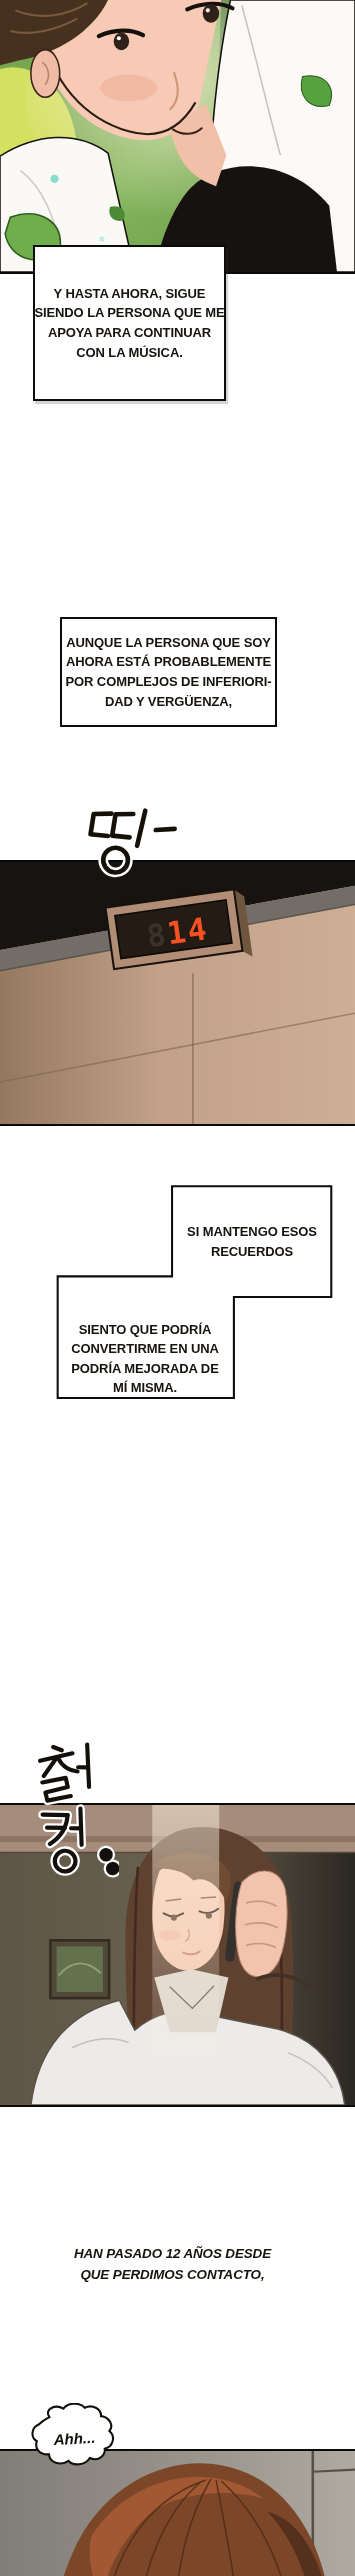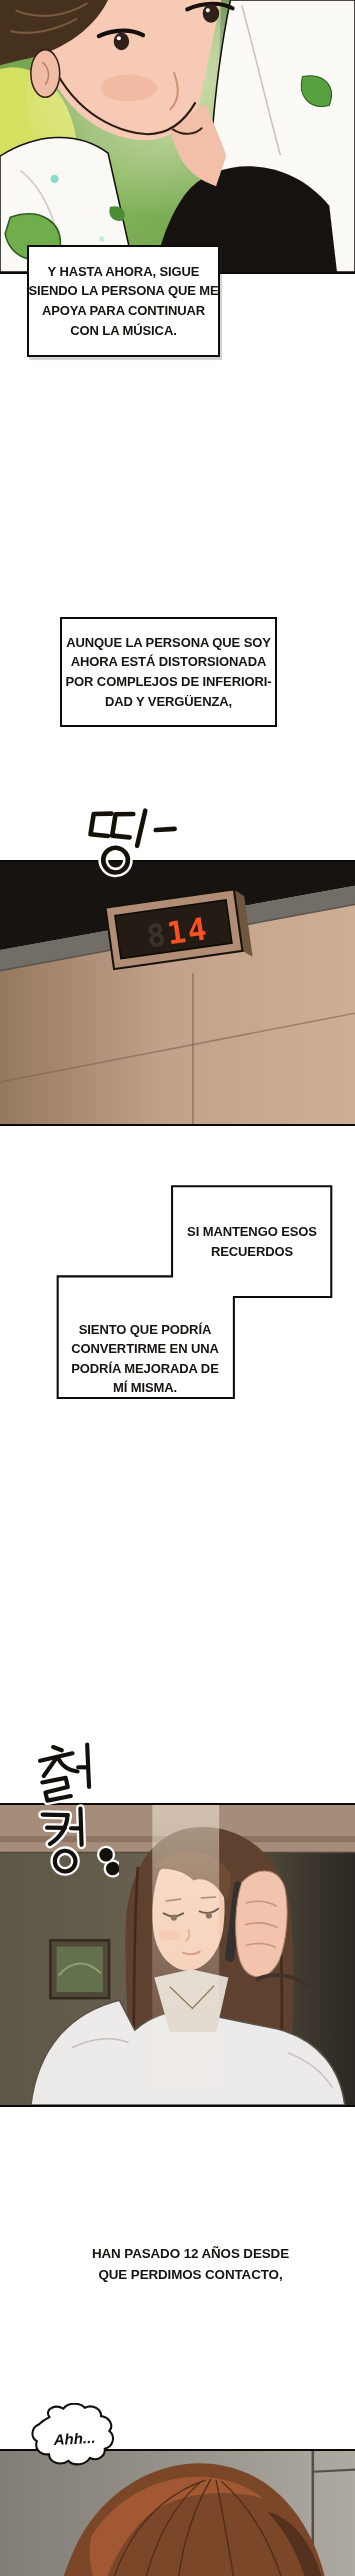--- a/index.html
+++ b/index.html
@@ -77,30 +77,30 @@
       <ellipse cx="250" cy="170" rx="55" ry="26" fill="#f0a78e" opacity="0.45"></ellipse>
 
       <path d="M588,148 C632,140 654,168 640,204 C600,214 578,184 588,148 Z" fill="#58a13f" stroke="#2f5c22" stroke-width="2"></path>
       <path d="M214,400 C236,394 248,410 240,426 C220,432 208,416 214,400 Z" fill="#4c8a35"></path>
       <path d="M20,420 C80,400 126,430 116,486 C70,520 18,498 10,452 Z" fill="#6fae4a" stroke="#2f5c22" stroke-width="3"></path>
       <circle cx="106" cy="346" r="8" fill="#7fd8c8" opacity="0.9"></circle>
       <circle cx="198" cy="462" r="5" fill="#bfeee6"></circle>
     </svg>
   </div>
 
-  <div class="nbox shadowed" style="left:27px;top:245px;width:193px;height:112px;">
+  <div class="nbox shadowed" style="left:33px;top:245px;width:193px;height:156px;">
     <span class="nline">Y HASTA AHORA, SIGUE</span>
     <span class="nline">SIENDO LA PERSONA QUE ME</span>
     <span class="nline">APOYA PARA CONTINUAR</span>
     <span class="nline">CON LA MÚSICA.</span>
   </div>
 
   <div class="nbox" style="left:60px;top:617px;width:217px;height:110px;">
     <span class="nline">AUNQUE LA PERSONA QUE SOY</span>
-    <span class="nline">AHORA ESTÁ DISTORSIONADA</span>
+    <span class="nline">AHORA ESTÁ PROBABLEMENTE</span>
     <span class="nline">POR COMPLEJOS DE INFERIORI-</span>
     <span class="nline">DAD Y  VERGÜENZA,</span>
   </div>
 
   <div class="sfx" style="left:77px;top:806px;width:108px;height:77px;">
     <span class="sr">띵-</span>
     <svg viewBox="0 0 210 150">
       <g transform="translate(18,6) rotate(9 90 70)" fill="none" stroke-linecap="round" stroke-linejoin="round">
         <g stroke="#ffffff" stroke-width="19">
           <path d="M40,16 L6,22 L6,62 L40,60"></path>
@@ -246,21 +246,21 @@
 
       <path d="M60,581 C74,470 136,402 232,378 L262,436 C300,402 348,392 392,404 L540,434 C624,456 662,516 670,581 Z" fill="#edebe9" stroke="#5a5248" stroke-width="3"></path>
       <path d="M300,334 L372,318 L444,334 L420,440 L330,440 Z" fill="#ded6cd"></path>
       <path d="M330,352 L374,394 L416,350" stroke="#7a5c3d" stroke-width="2.5" fill="none"></path>
       <path d="M498,338 C532,322 576,330 600,352" stroke="#413228" stroke-width="7" fill="none"></path>
       <path d="M140,470 C180,450 220,448 250,460 M560,480 C600,496 630,520 646,548" stroke="#c5c0bc" stroke-width="3" fill="none"></path>
       <rect x="296" y="0" width="130" height="581" fill="url(#beam)"></rect>
     </svg>
   </div>
 
-  <div class="ntext cap" style="left:72px;top:2239px;width:237px;height:49px;">
+  <div class="ntext cap" style="left:54px;top:2239px;width:237px;height:49px;font-style:italic;">
     <span class="nline">HAN PASADO 12 AÑOS DESDE</span>
     <span class="nline">QUE PERDIMOS CONTACTO,</span>
   </div>
 
   <div class="bubble" style="left:28px;top:2403px;width:93px;height:70px;">
     <svg viewBox="0 0 200 150">
       <path d="M46,30 C34,12 60,2 76,12 C86,-2 112,-2 122,10 C138,2 158,12 157,28 C175,30 185,48 175,60 C189,72 183,94 165,98 C167,114 149,126 133,118 C123,134 97,136 87,124 C69,136 47,128 45,110 C27,112 13,98 19,82 C5,74 7,52 23,46 C29,40 38,34 46,30 Z" fill="#ffffff" stroke="#14100c" stroke-width="4.5"></path>
     </svg>
     <div class="btxt">Ahh...</div>
   </div>

